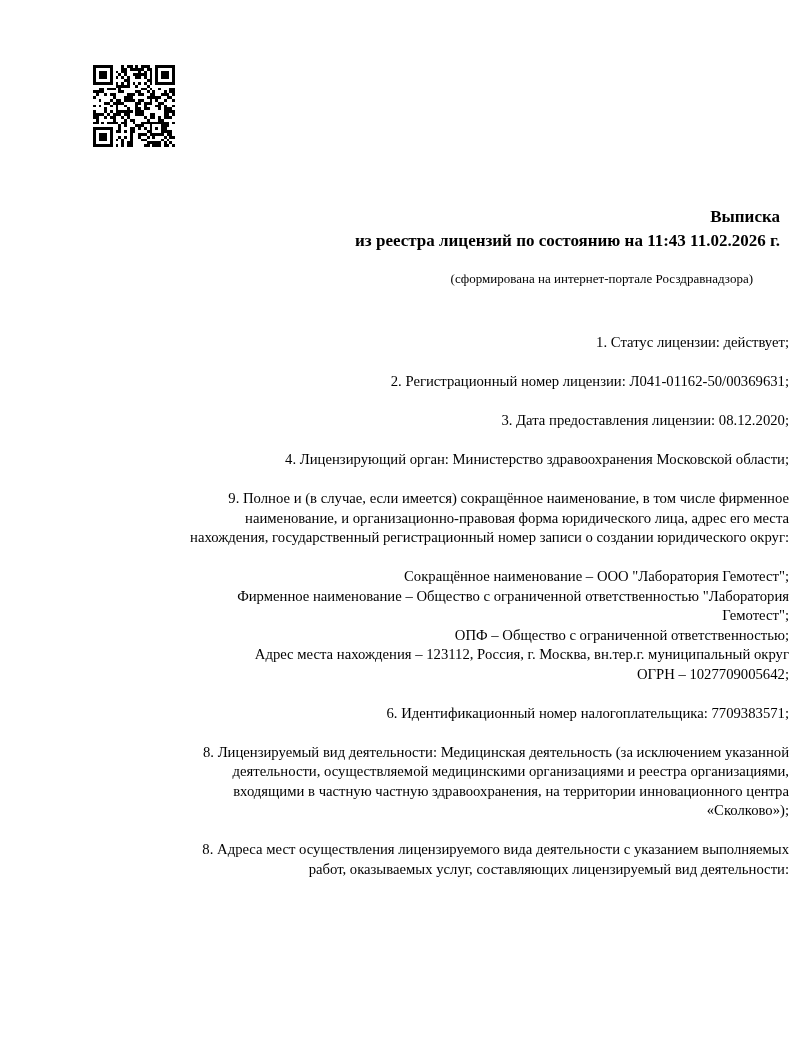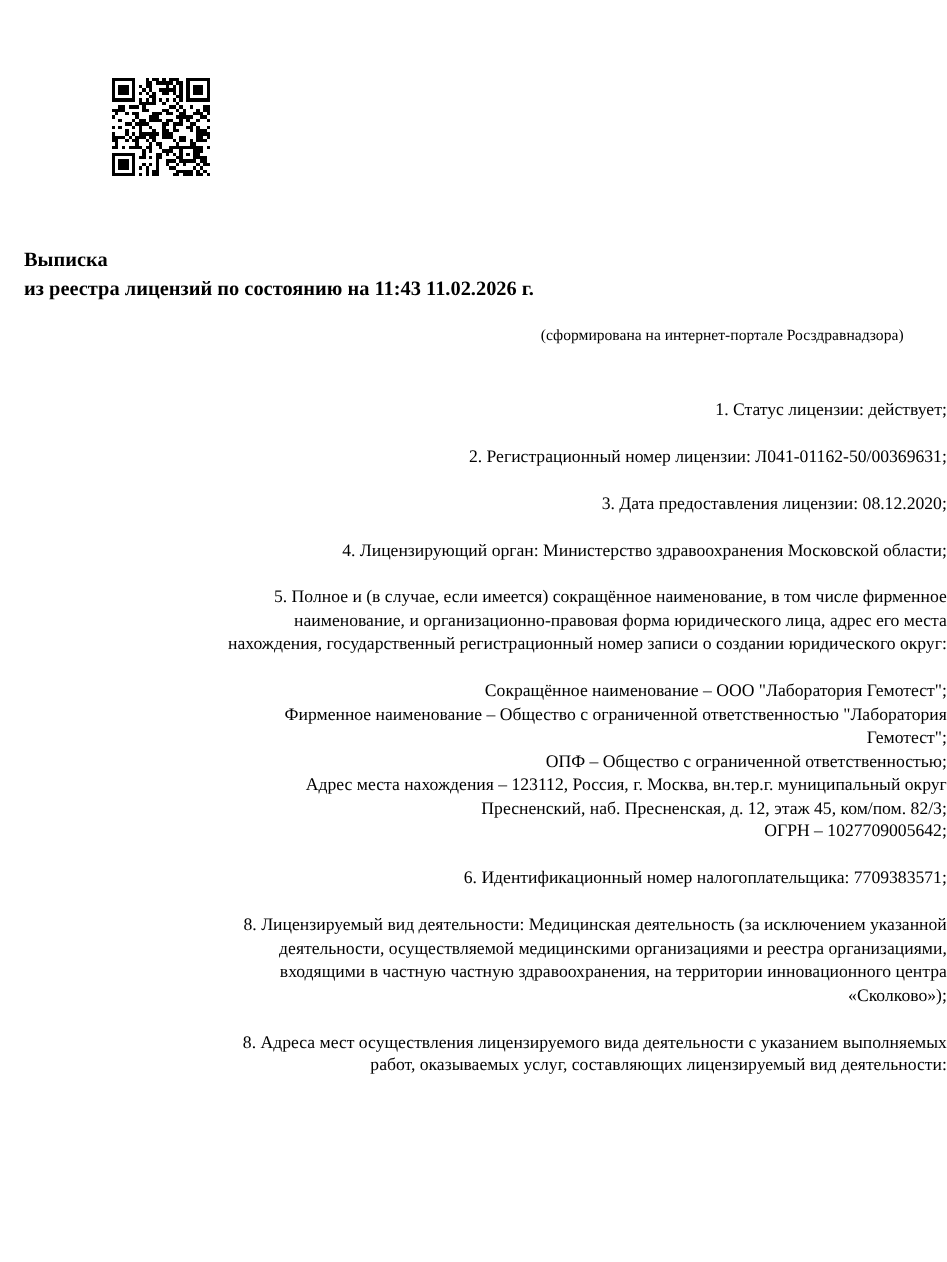--- a/index.html
+++ b/index.html
@@ -21,21 +21,21 @@
     left: 93px;
     top: 65px;
     width: 82px;
     height: 82px;
   }
   .title-block {
     position: absolute;
     left: 20px;
     top: 205px;
     width: 760px;
-    text-align: left;
+    text-align: right;
     font-weight: bold;
     font-size: 17px;
     line-height: 24px;
   }
   .gen-note {
     position: absolute;
     right: 36px;
     top: 271px;
     font-size: 13px;
     line-height: 15px;
@@ -496,32 +496,31 @@
 
     <p>
       <span class="line">3. Дата предоставления лицензии: 08.12.2020;</span>
     </p>
 
     <p>
       <span class="line">4. Лицензирующий орган: Министерство здравоохранения Московской области;</span>
     </p>
 
     <p>
-      <span class="line">5. Полное и (в случае, если имеется) сокращённое наименование, в том числе фирменное</span>
+      <span class="line">9. Полное и (в случае, если имеется) сокращённое наименование, в том числе фирменное</span>
       <span class="line">наименование, и организационно-правовая форма юридического лица, адрес его места</span>
       <span class="line">нахождения, государственный регистрационный номер записи о создании юридического округ:</span>
     </p>
 
     <p>
       <span class="line">Сокращённое наименование – ООО "Лаборатория Гемотест";</span>
       <span class="line">Фирменное наименование – Общество с ограниченной ответственностью "Лаборатория</span>
       <span class="line">Гемотест";</span>
       <span class="line">ОПФ – Общество с ограниченной ответственностью;</span>
       <span class="line">Адрес места нахождения – 123112, Россия, г. Москва, вн.тер.г. муниципальный округ</span>
-      <span class="line">Пресненский, наб. Пресненская, д. 12, этаж 45, ком/пом. 82/3;</span>
       <span class="line">ОГРН – 1027709005642;</span>
     </p>
 
     <p>
       <span class="line">6. Идентификационный номер налогоплательщика: 7709383571;</span>
     </p>
 
     <p>
       <span class="line">8. Лицензируемый вид деятельности: Медицинская деятельность (за исключением указанной</span>
       <span class="line">деятельности, осуществляемой медицинскими организациями и реестра организациями,</span>

